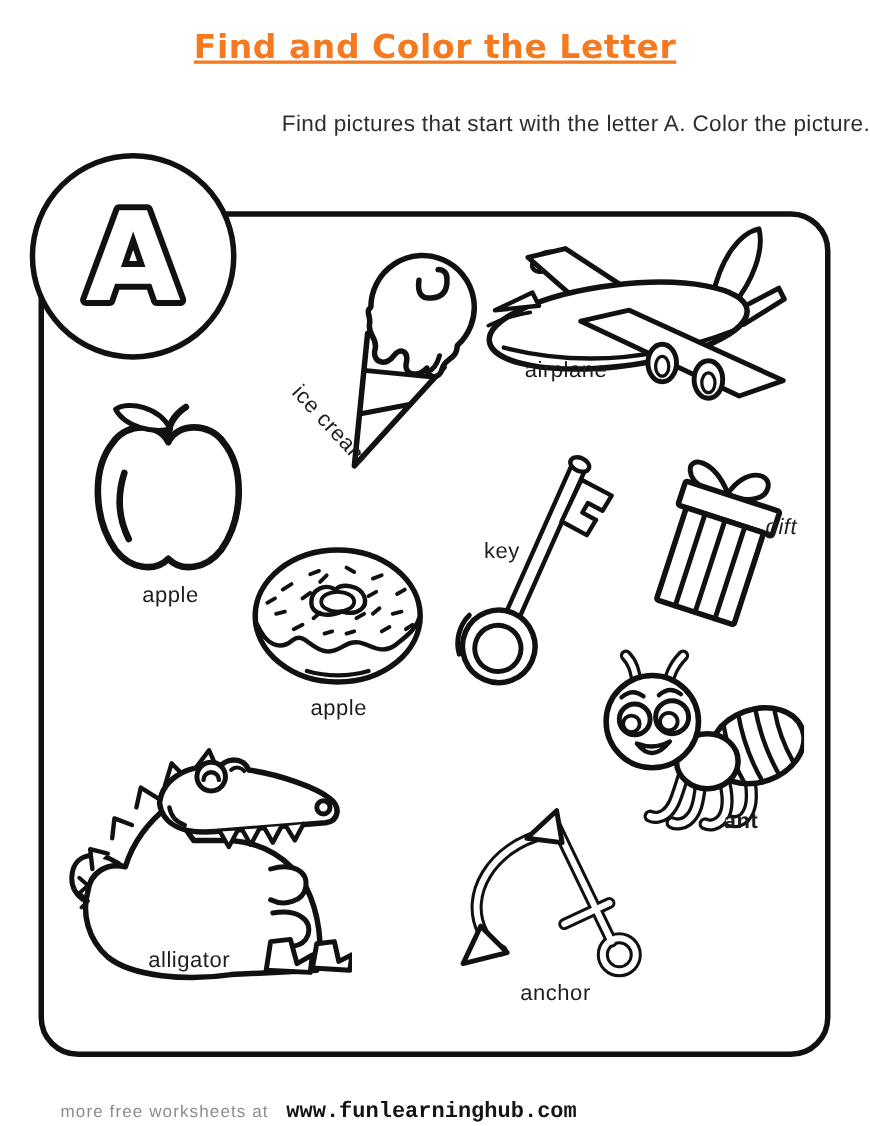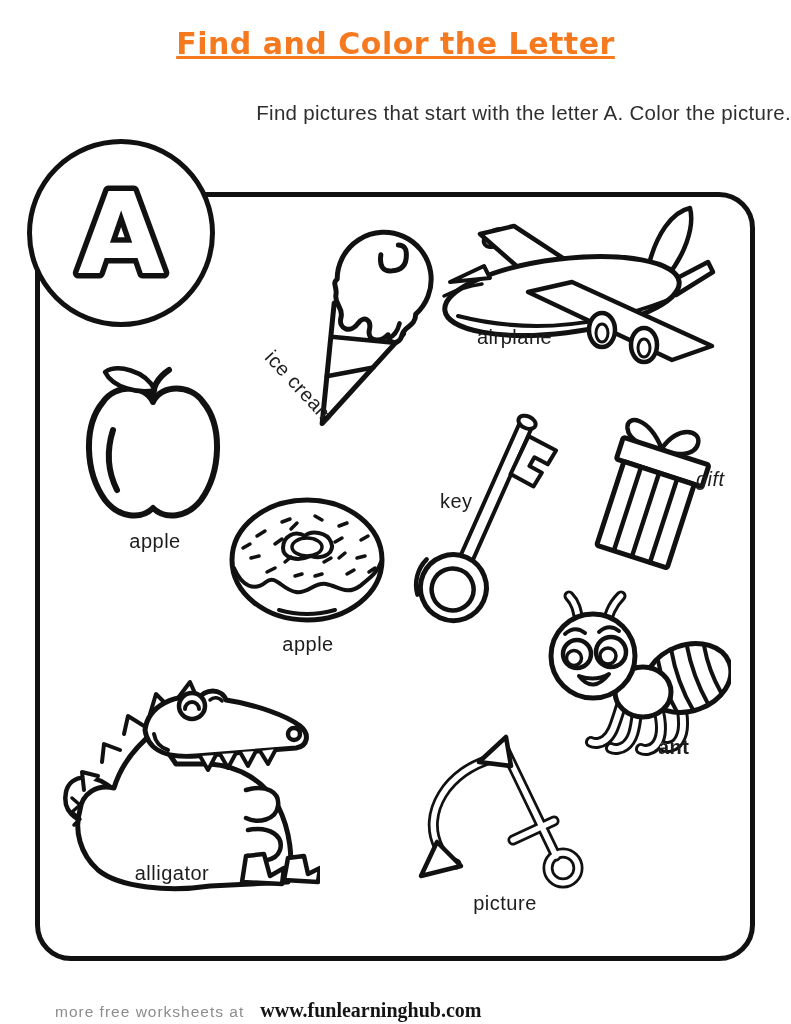--- a/index.html
+++ b/index.html
@@ -14,21 +14,21 @@
          border:5px solid var(--ink,#111);border-radius:36px;background:#fff;}
   .badge{position:absolute;left:27px;top:139px;width:178px;height:178px;border-radius:50%;
          border:5px solid var(--ink,#111);background:#fff;display:flex;
          align-items:center;justify-content:center;}
   .art{position:absolute;}
   .lbl{position:absolute;font-size:20px;color:#1d1d1d;letter-spacing:0.5px;}
   .lbl.center{text-align:center;}
   .rot{transform:rotate(47deg);transform-origin:left top;white-space:nowrap;}
   .footer{position:absolute;left:55px;top:964px;display:flex;align-items:baseline;gap:16px;margin-top:35px;}
   .footer .pre{font-size:15.5px;color:#8c8c8c;letter-spacing:1px;}
-  .footer .site{font-family:Liberation Serif, serif;font-weight:800;font-size:20px;color:#141414;}
+  .footer .site{font-family:Liberation Mono, monospace;font-weight:800;font-size:20px;color:#141414;}
   svg{display:block;}
   svg *{vector-effect:none;}
   .ds-b{stroke:#111;fill:none;stroke-linecap:round;stroke-linejoin:round;}
   .ds-w{stroke:#fff;fill:none;stroke-linecap:round;stroke-linejoin:round;}
   .ln{stroke:#111;fill:none;stroke-linecap:round;stroke-linejoin:round;}
   .wh{stroke:#111;fill:#fff;stroke-linecap:round;stroke-linejoin:round;}
 </style>
 </head>
 <body>
 
@@ -216,20 +216,20 @@
     <path class="ds-b" stroke-width="11" d="M 108,110 L 149,91"></path>
     <path class="ds-b" stroke-width="11" d="M 90,28 C 42,40 16,84 34,118 C 39,127 45,132 51,134"></path>
     <circle class="ds-b" stroke-width="11" cx="158" cy="138" r="15"></circle>
     <path class="ds-w" stroke-width="5.5" d="M 99,18 L 151,126"></path>
     <path class="ds-w" stroke-width="5.5" d="M 108,110 L 149,91"></path>
     <path class="ds-w" stroke-width="5.5" d="M 90,28 C 42,40 16,84 34,118 C 39,127 45,132 51,134"></path>
     <circle class="ds-w" stroke-width="5.5" cx="158" cy="138" r="15"></circle>
     <path class="wh" stroke-width="4.5" d="M 74,32 L 101,7 L 106,36 Z"></path>
     <path class="wh" stroke-width="4.5" d="M 32,112 L 16,146 L 56,136 Z"></path>
   </svg>
-  <div class="lbl center" style="left:425px;top:892px;width:160px;">picture</div>
+  <div class="lbl center" style="left:425px;top:892px;width:160px;">anchor</div>
 
   <div class="footer">
     <span class="pre">more free worksheets at</span>
     <span class="site">www.funlearninghub.com</span>
   </div>
 
 </div>
 
 </body></html>

